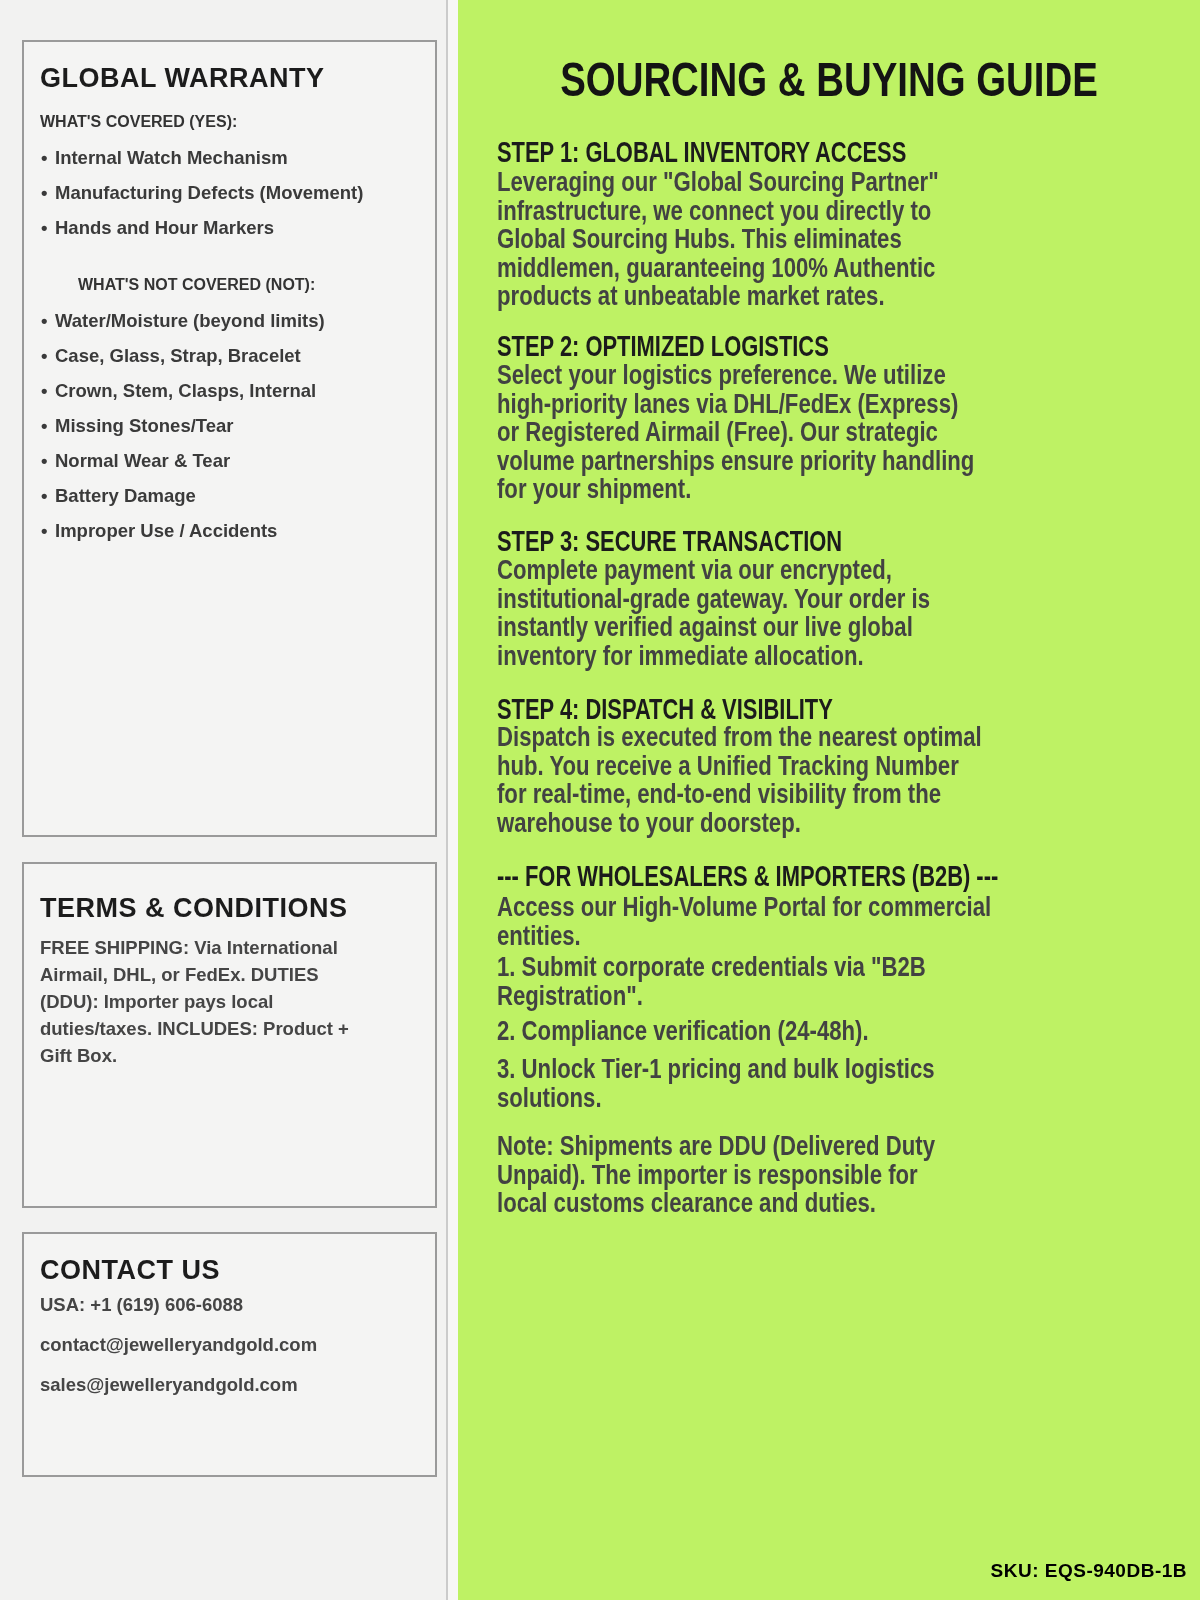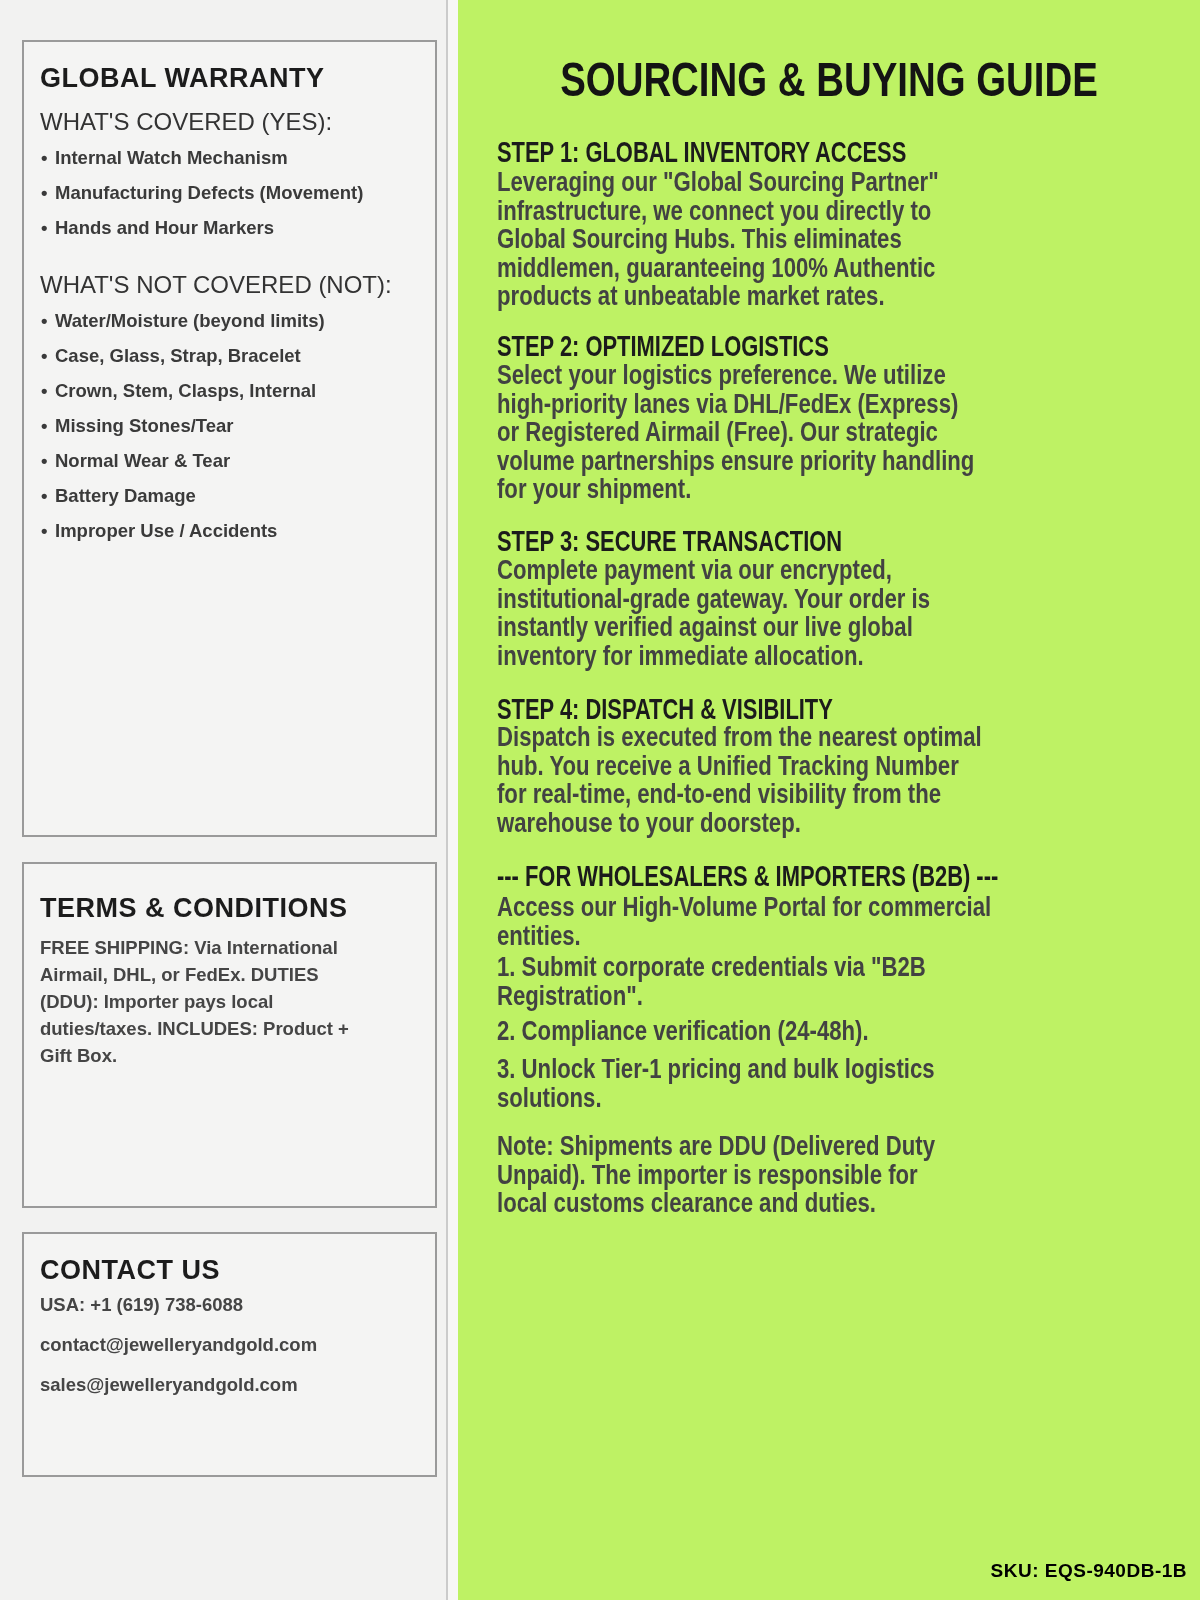--- a/index.html
+++ b/index.html
@@ -34,24 +34,24 @@
   }
   .panel-warranty { top: 40px;  height: 797px; }
   .panel-terms    { top: 862px; height: 346px; }
   .panel-contact  { top: 1232px; height: 245px; }
 
   .panel-title {
     font-size: 27px; font-weight: bold; letter-spacing: 0.5px;
     color: #1c1c1c; line-height: 32px;
   }
   .sub {
-    font-size: 24px; font-weight: normal; color: #333333;
+    font-size: 16px; font-weight: bold; color: #333333;
     line-height: 24px; margin-top: 16px;
   }
-  .sub-gap { margin-top: 36px; }
+  .sub-gap { margin-top: 36px; margin-left: 38px; }
   .wlist { margin-top: 14px; }
   .wli {
     position: relative; padding-left: 15px; margin-bottom: 16px;
     font-size: 18.5px; font-weight: bold; color: #3a3a3a; line-height: 19px;
   }
   .wli::before { content: "\2022"; position: absolute; left: 1px; top: 0; }
   .footnote {
     margin-top: 20px; font-size: 19px; font-weight: bold; color: #565656;
   }
   .terms-body {
@@ -134,21 +134,21 @@
     <div class="panel-title">TERMS &amp; CONDITIONS</div>
     <div class="terms-body">FREE SHIPPING: Via International
 Airmail, DHL, or FedEx.  DUTIES
 (DDU): Importer pays local
 duties/taxes.  INCLUDES: Product +
 Gift Box.</div>
   </div>
 
   <div class="panel panel-contact">
     <div class="panel-title">CONTACT US</div>
-    <div class="contact-line">USA: +1 (619) 738-6088</div>
+    <div class="contact-line">USA: +1 (619) 606-6088</div>
     <div class="contact-line">contact@jewelleryandgold.com</div>
     <div class="contact-line">sales@jewelleryandgold.com</div>
   </div>
 
 </div>
 
 <div class="sidebar-edge"></div>
 <div class="sidebar-strip"></div>
 
 <div class="main">

